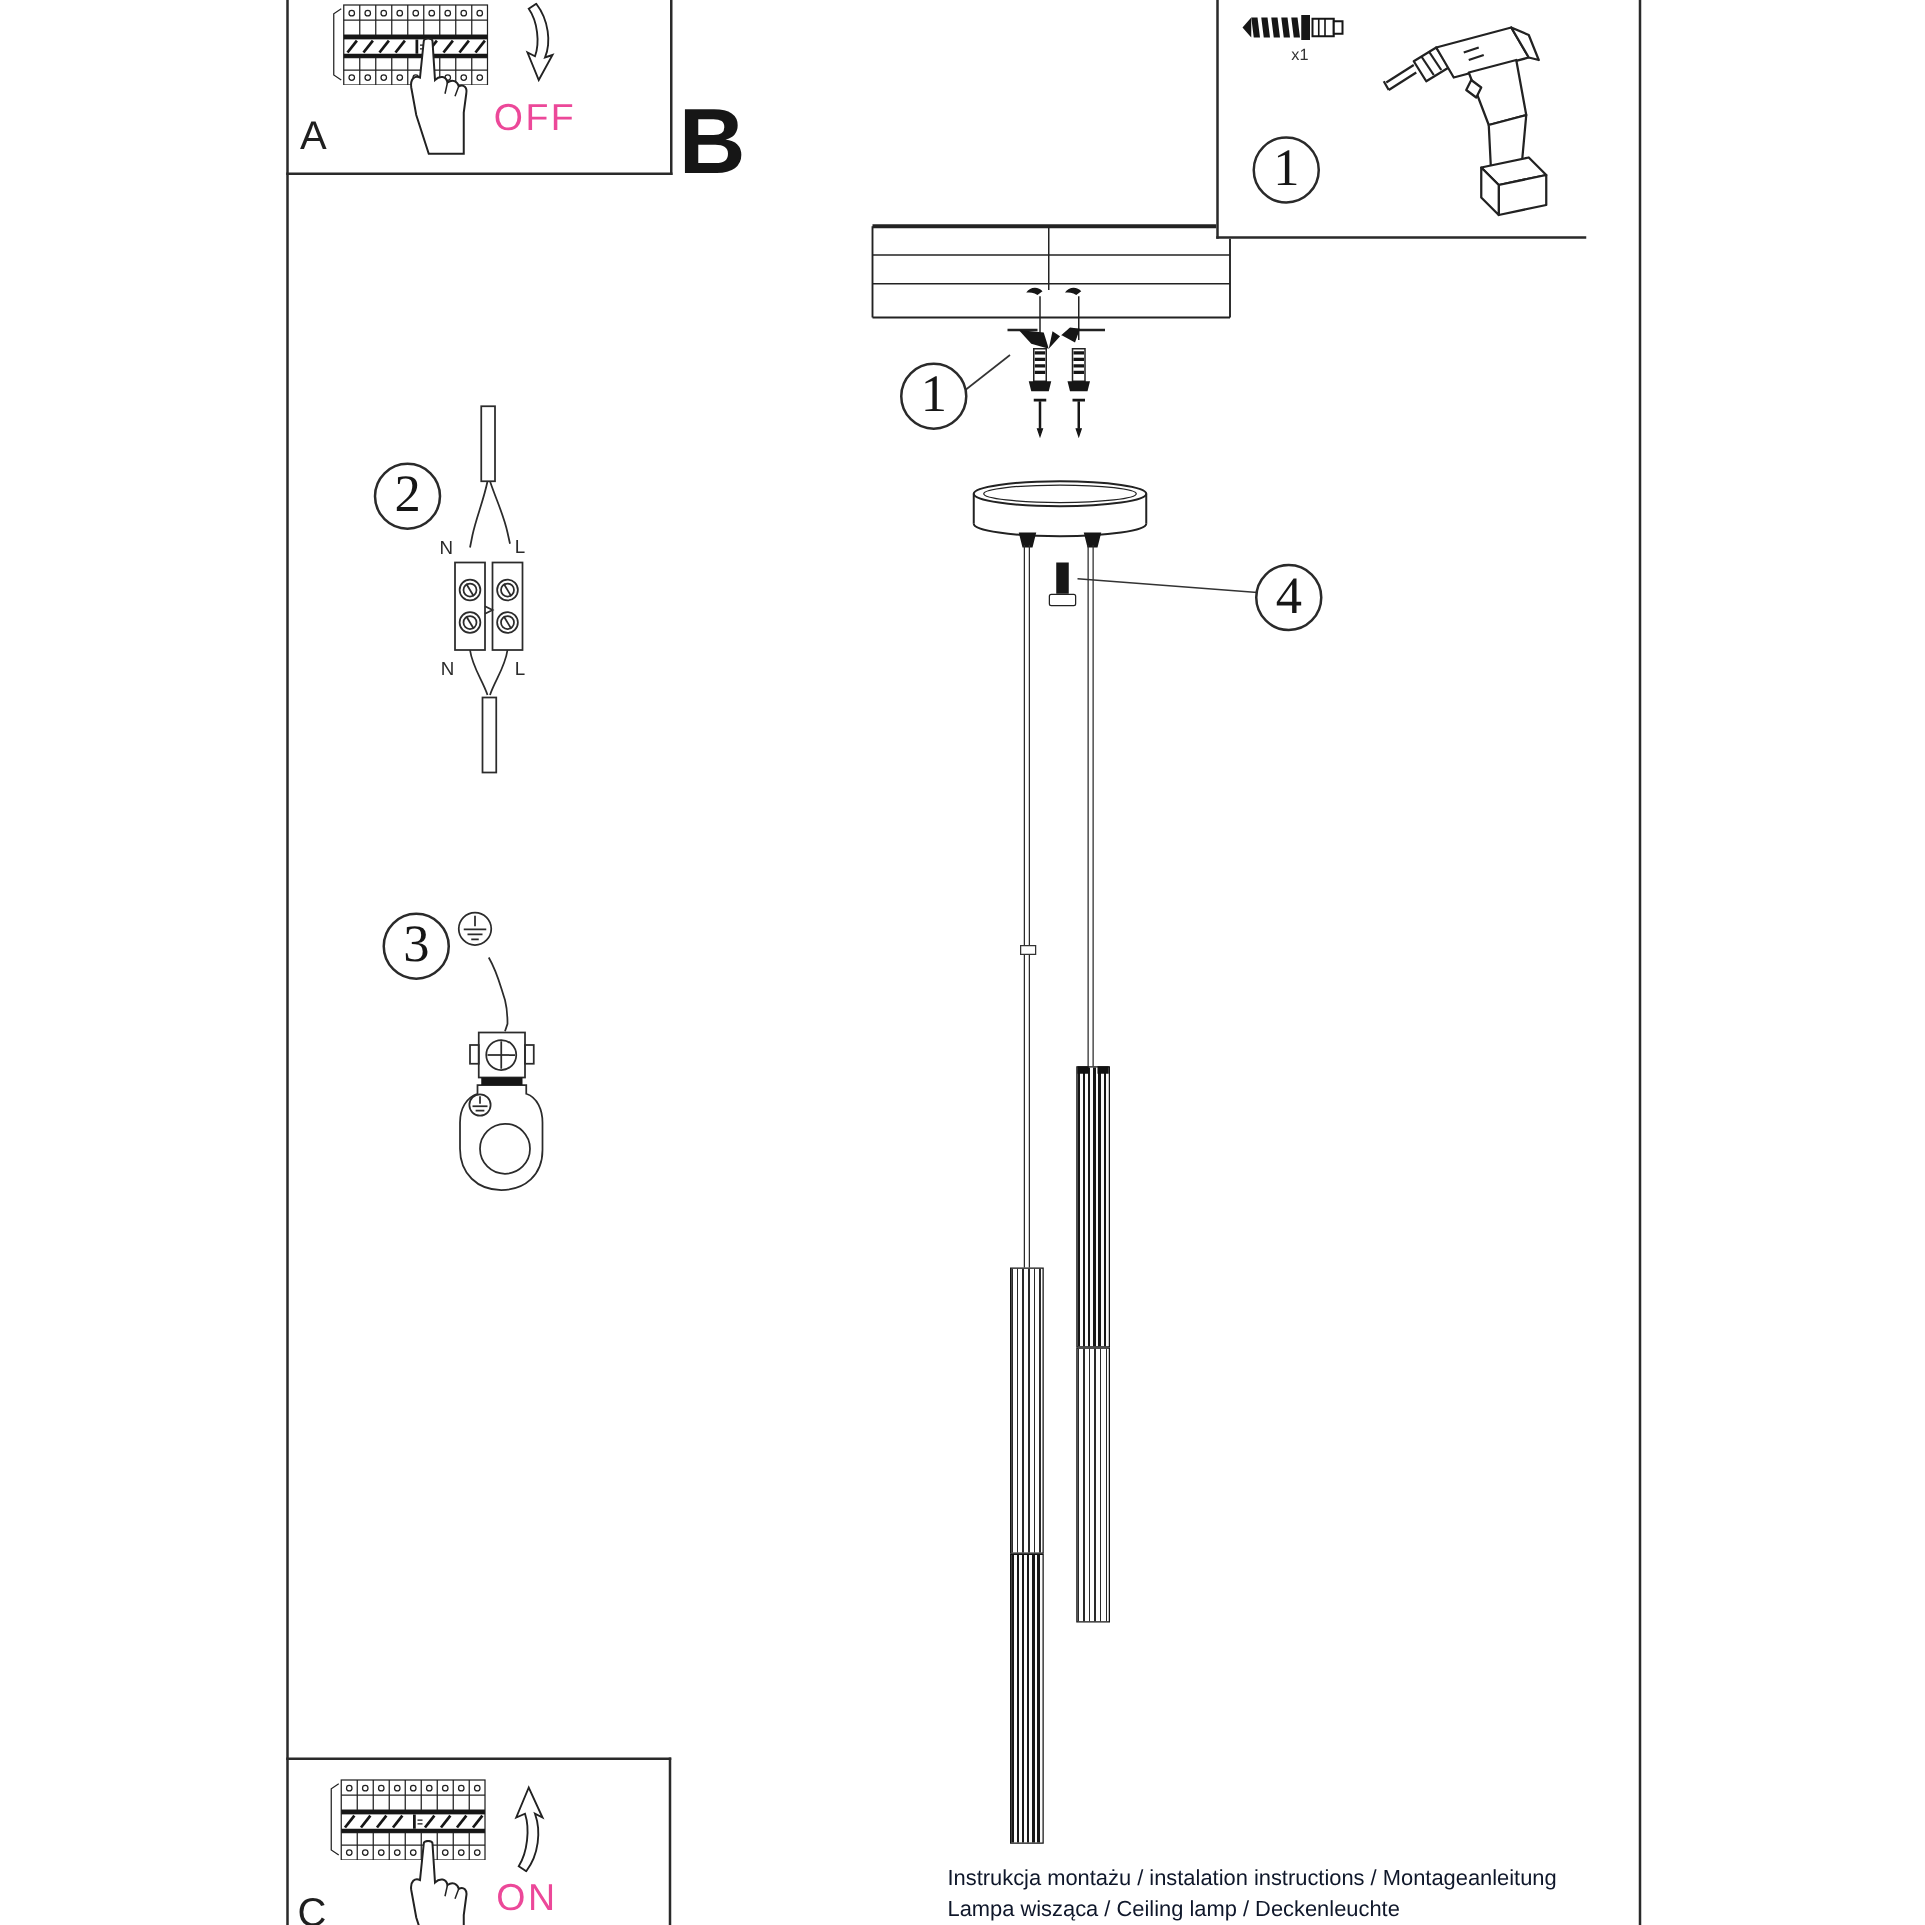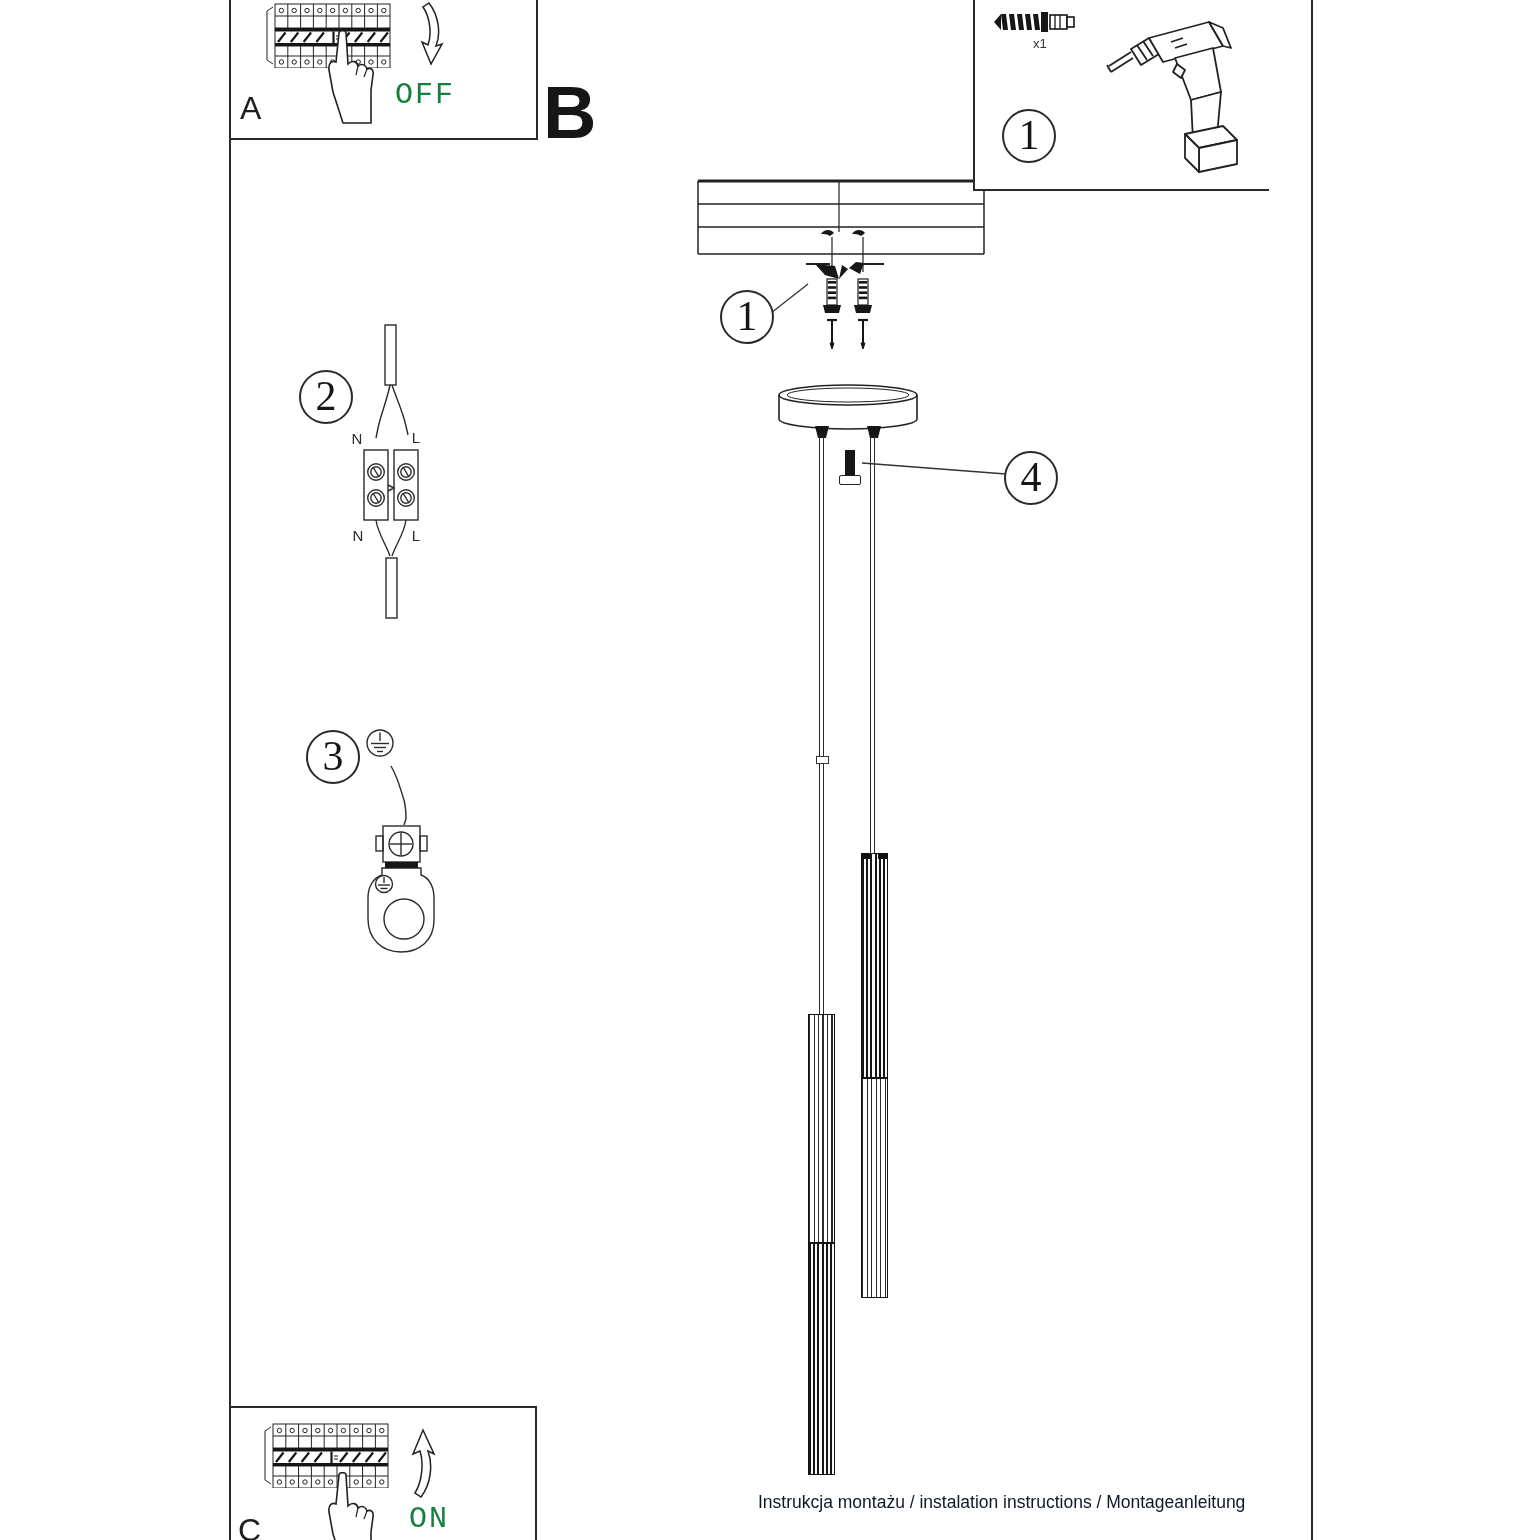--- a/index.html
+++ b/index.html
@@ -5,21 +5,21 @@
   html,body{margin:0;padding:0;background:#fff;}
   #page{position:relative;width:1540px;height:1540px;background:#fff;overflow:hidden;
         font-family:"Liberation Sans",sans-serif;color:#1f1f1f;}
   .abs{position:absolute;}
   .vline{position:absolute;width:2px;background:#2a2a2a;}
   .frame{position:absolute;background:#fff;box-sizing:border-box;overflow:hidden;}
   .badge{position:absolute;width:54px;height:54px;border:2px solid #2a2a2a;border-radius:50%;
          background:#fff;box-sizing:border-box;text-align:center;line-height:48px;
          font-family:"Liberation Serif",serif;font-size:42px;color:#161616;z-index:6;}
   .biglet{position:absolute;font-size:32px;color:#1f1f1f;}
-  .switchlbl{position:absolute;font-size:30px;letter-spacing:2px;color:#15803d;font-family:Liberation Mono, monospace;}
+  .switchlbl{position:absolute;font-size:30px;letter-spacing:2px;color:#ec4899;}
   .nl{position:absolute;font-size:15px;color:#2b2b2b;width:18px;text-align:center;z-index:5;}
   .cable{position:absolute;width:5px;box-sizing:border-box;
          border-left:1.4px solid #2b2b2b;border-right:1.4px solid #2b2b2b;z-index:2;}
   .tubeseg{position:absolute;left:0;width:100%;box-sizing:border-box;border:1px solid #141414;}
   .seg-dark{background:repeating-linear-gradient(to right,#161616 0 2px,#fafafa 2px 4.2px);}
   .seg-light{background:repeating-linear-gradient(to right,#2a2a2a 0 1.2px,#ffffff 1.2px 4.5px);}
   .footer-line{font-size:17.5px;line-height:25px;color:#0f172a;white-space:nowrap;}
   svg{display:block;}
 </style>
 </head>
@@ -344,21 +344,22 @@
           <line x1="73" y1="37" x2="77" y2="37"></line>
         </g>
     </svg>
     <svg class="abs" style="left:88px;top:64px;" width="62" height="95" viewBox="0 0 62 95">
       <path d="M22,3 C22,0 29,0 29,3 L31,34 C35,30 40,31 41,36 C45,33 49,35 50,39 C54,37 57,40 56,45 L54,60 L54,93 L26,93 L16,62 L12,40 C11,33 15,30 19,32 Z" fill="#fff" stroke="#222" stroke-width="1.6"></path>
       <path d="M41,36 L39,45 M50,39 L47,47" fill="none" stroke="#222" stroke-width="1.2"></path>
     </svg>
     <svg class="abs" style="left:176px;top:10px;" width="40" height="80" viewBox="0 0 40 80">
       <path d="M16,79 C26,66 28,47 23,33 L29,36 L18,12 L8,36 L15,33 C19,45 17,64 10,75 Z" fill="#fff" stroke="#222" stroke-width="1.5"></path>
     </svg>
-    <div class="switchlbl" style="left:180px;top:94px;">ON</div>
+    <div class="switchlbl" style="left:168px;top:94px;">ON</div>
     <div class="biglet" style="left:9px;top:104px;">C</div>
   </div>
 
   <div class="abs" style="left:758px;top:1490px;z-index:3;">
     <div class="footer-line">Instrukcja montażu / instalation instructions / Montageanleitung</div>
+    <div class="footer-line">Lampa wisząca / Ceiling lamp / Deckenleuchte</div>
   </div>
 
 </div>
 
 </body></html>

